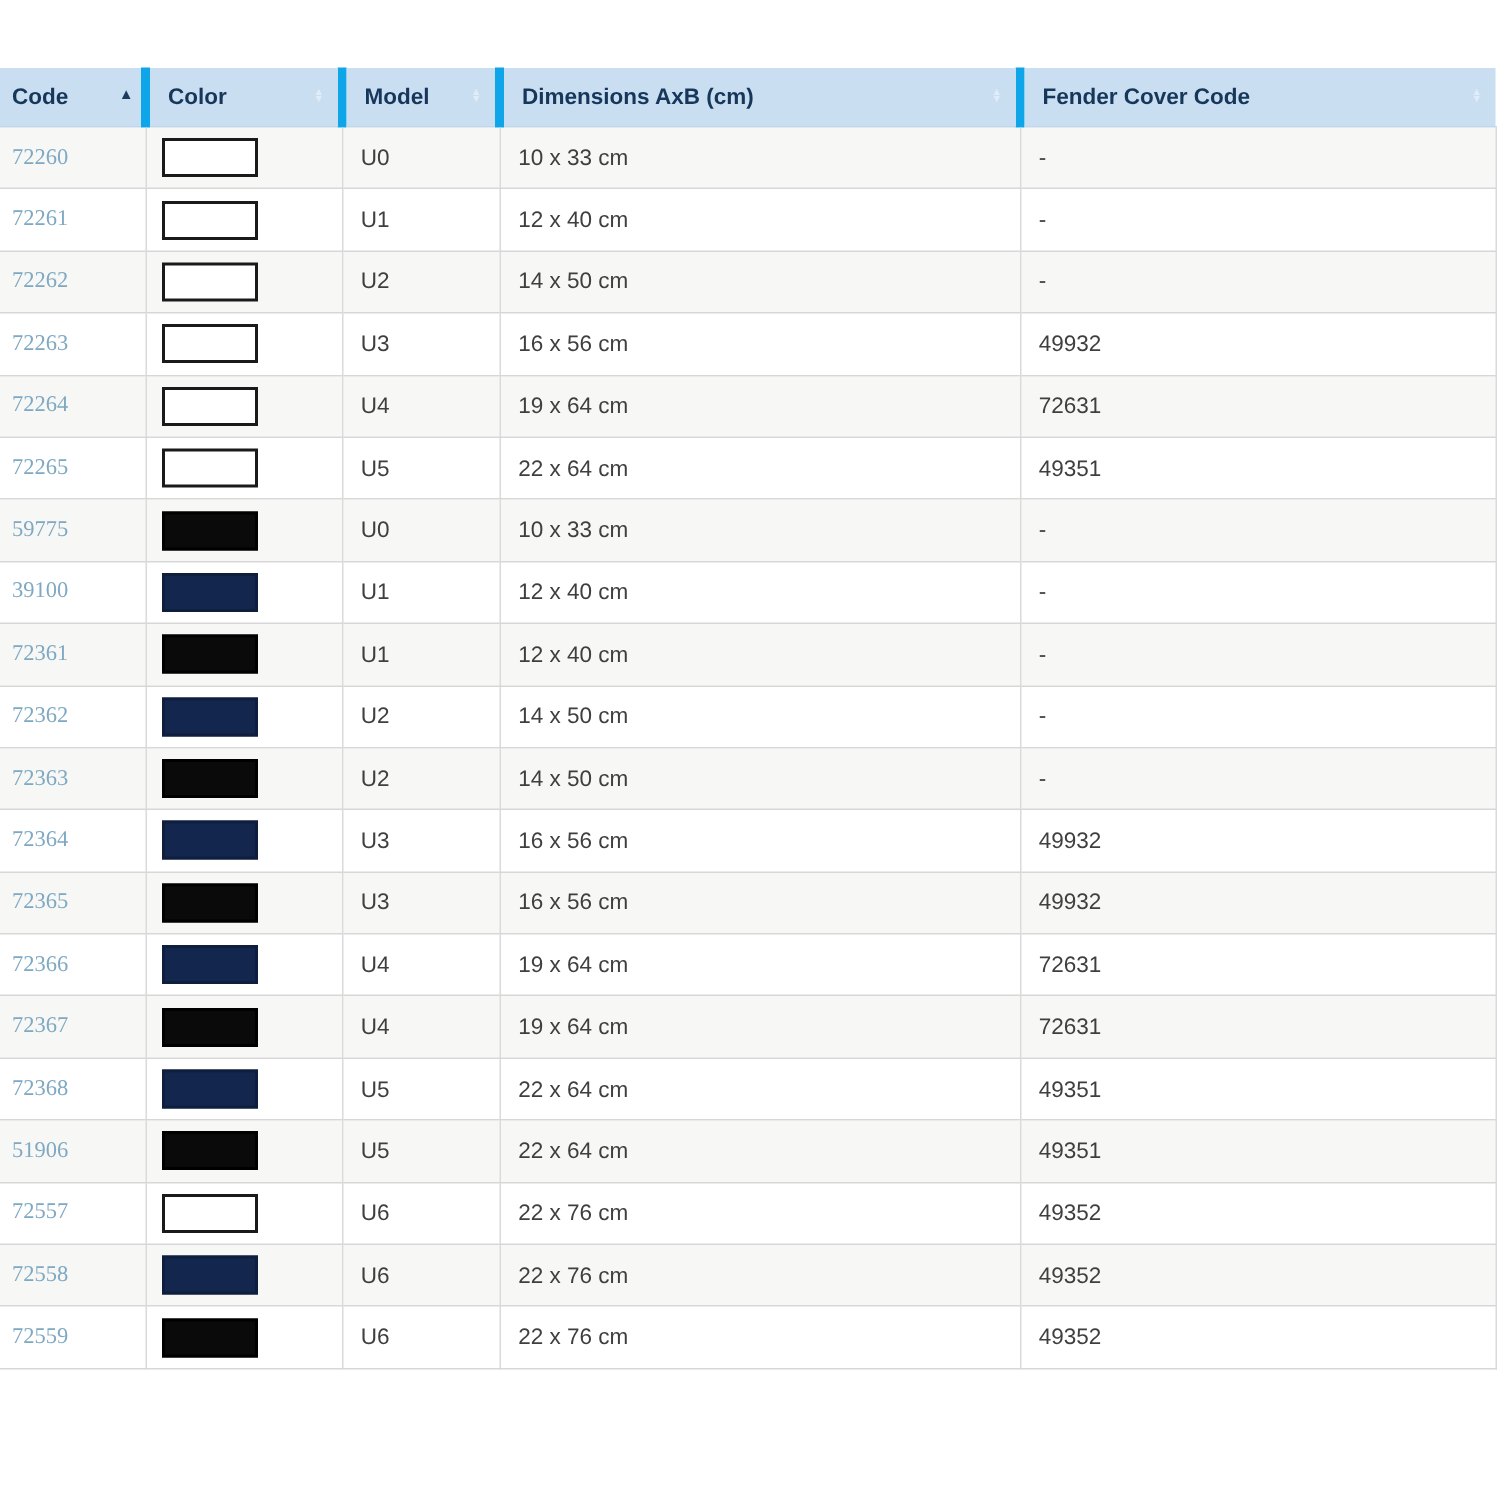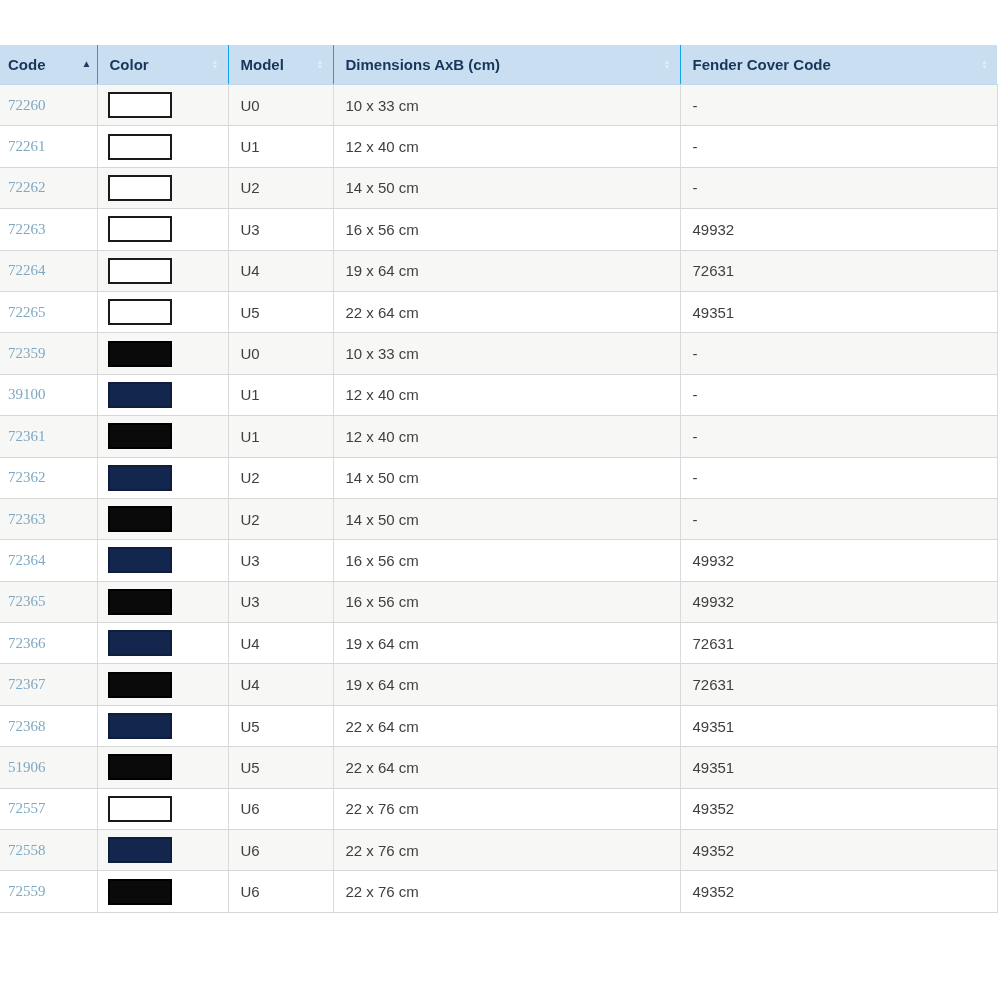--- a/index.html
+++ b/index.html
@@ -29,21 +29,21 @@
   col.c-dims { width: 347px; }
   col.c-cover { width: 317px; }
 
   thead th {
     background: #c9def1;
     color: #16365a;
     font-weight: bold;
     text-align: left;
     height: 39px;
     padding: 0 0 0 12px;
-    border-right: 1px solid #0ea5e9;
+    border-right: 6px solid #0ea5e9;
     border-bottom: 1px solid #c2d6e9;
     position: relative;
     cursor: pointer;
     white-space: nowrap;
     overflow: hidden;
   }
   thead th.first { padding-left: 8px; }
   thead th:last-child { border-right: none; margin-top: 47px; }
 
   .sort-asc-icon {
@@ -192,21 +192,21 @@
         <tr>
           <td class="cell-code"><a class="code-link">72265</a></td>
           <td class="cell-color">
             <span class="swatch" style="background: rgb(255, 255, 255); border-color: rgb(26, 26, 26);"></span>
           </td>
           <td>U5</td>
           <td>22 x 64 cm</td>
           <td>49351</td>
         </tr>
         <tr>
-          <td class="cell-code"><a class="code-link">72359</a></td>
+          <td class="cell-code"><a class="code-link">59775</a></td>
           <td class="cell-color">
             <span class="swatch" style="background: rgb(10, 10, 10); border-color: rgb(0, 0, 0);"></span>
           </td>
           <td>U0</td>
           <td>10 x 33 cm</td>
           <td>-</td>
         </tr>
         <tr>
           <td class="cell-code"><a class="code-link">39100</a></td>
           <td class="cell-color">

